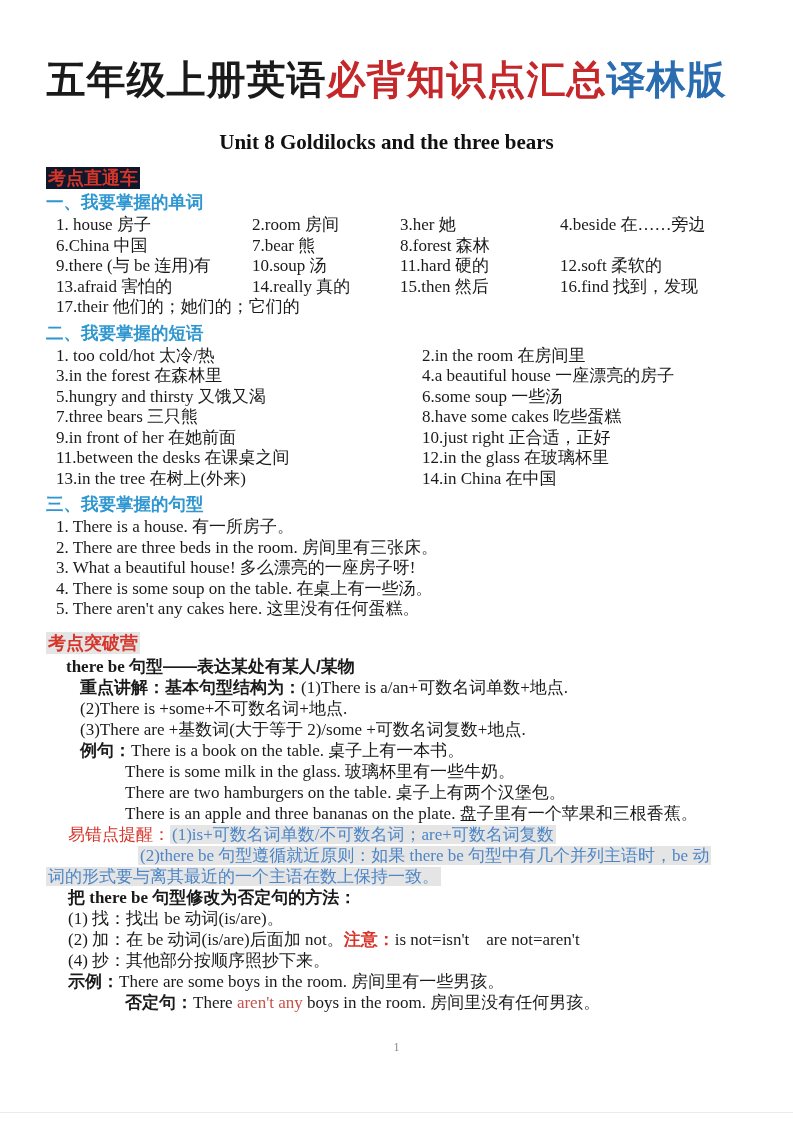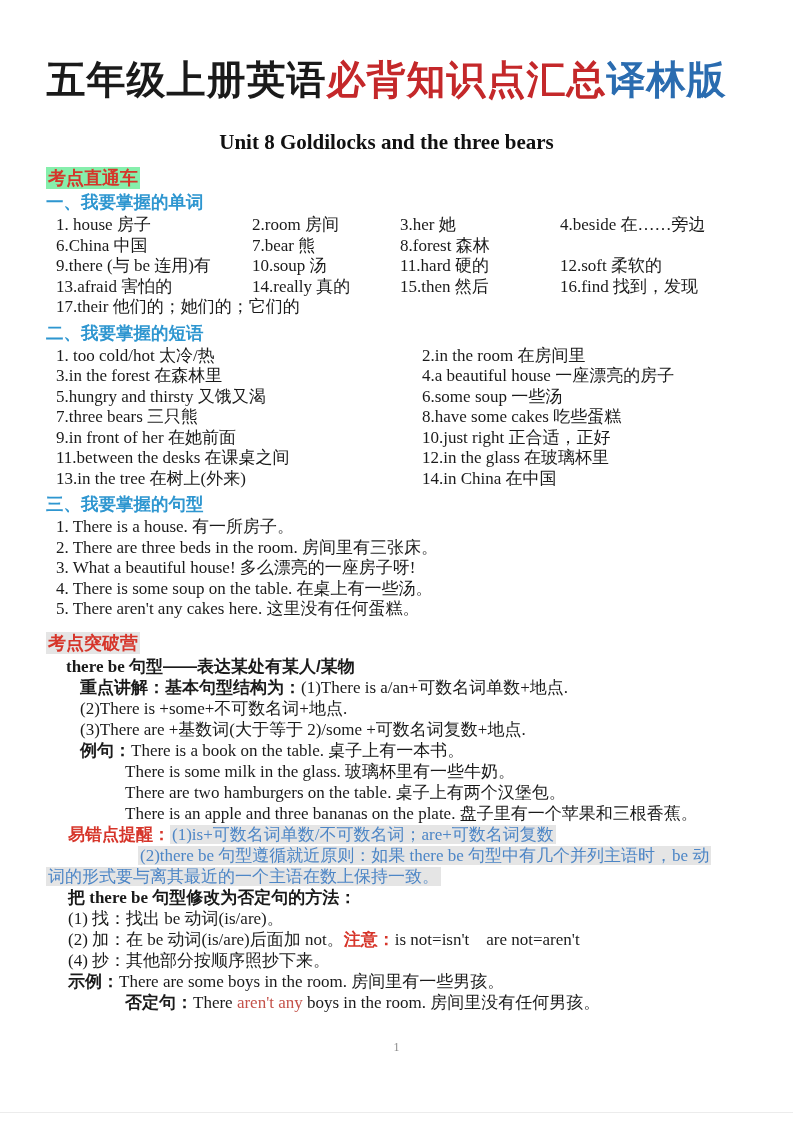--- a/index.html
+++ b/index.html
@@ -40,21 +40,21 @@
   
   .badge {
     display: inline-block;
     margin-top: 12px;
     font-family: "Liberation Sans", "DejaVu Sans", sans-serif;
     font-weight: bold;
     font-size: 18px; line-height: 22px;
     color: #d6352a;
     padding: 0 2px;
   }
-  .badge-yellow { background: #86efac; }
+  .badge-yellow { background: #0f172a; }
   .badge-green  { background: #e5e5e5; }
 
   
   .blue-header {
     margin-top: 2px;
     font-family: Liberation Sans, sans-serif;
     font-weight: bold;
     font-size: 17.5px; line-height: 22px;
     color: #2e96d0;
   }
@@ -74,21 +74,21 @@
 
   .mt4 { margin-top: 4px; }
 
   
   .tb { font-size: 17px; line-height: 21px; }
   .tb-topic { margin-top: 2px; margin-left: 20px; font-weight: bold; }
   .tb-topic .cn { font-family: "Liberation Sans", "DejaVu Sans", sans-serif; }
   .tb-line { margin-left: 34px; white-space: nowrap; }
   .tb-example-cont { margin-left: 79px; white-space: nowrap; }
   .label-red {
-    color: #d6352a; font-weight: bold;
+    color: #d6352a; font-weight: normal;
     font-family: "Liberation Sans", "DejaVu Sans", sans-serif;
   }
   .label-bold { font-weight: bold; font-family: "Liberation Sans", "DejaVu Sans", sans-serif; }
   .note-blue {
     color: #4d86c6;
     background: #e5e5e5;
     padding: 0 2px;
   }
   .err-line1 { margin-left: 22px; white-space: nowrap; }
   .err-line2 { margin-left: 92px; white-space: nowrap; }

